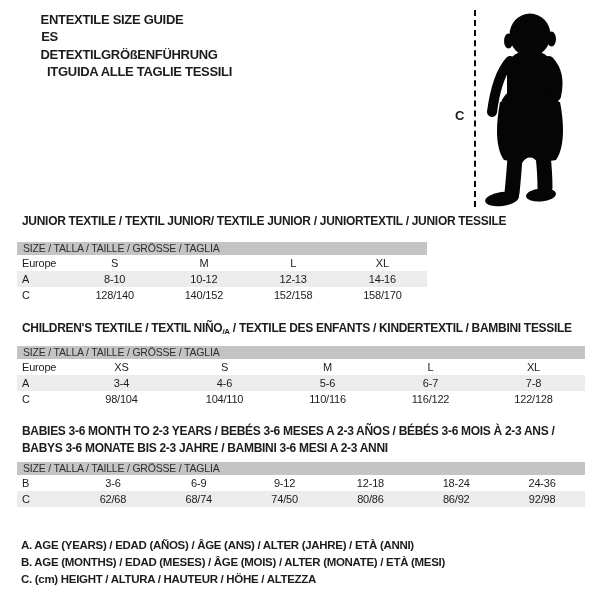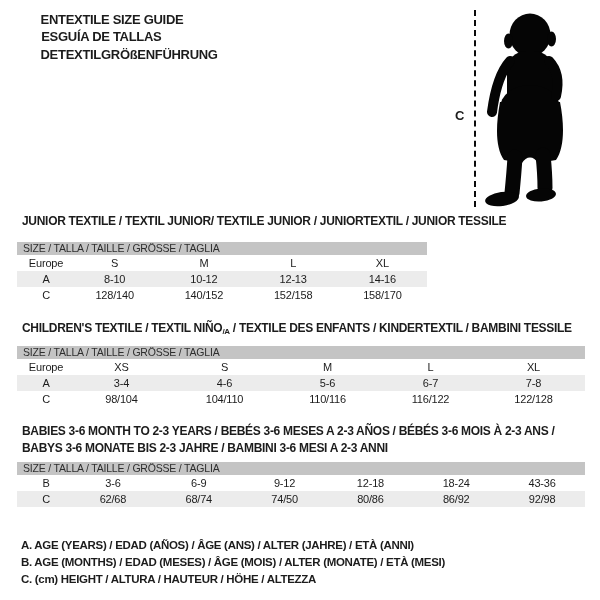--- a/index.html
+++ b/index.html
@@ -27,42 +27,45 @@
   .tbl-wrap { background:#fff; }
   .size-bar {
     background:#c4c4c4; color:#2e2e2e; height:13px; line-height:13px;
     font-size:10.5px; letter-spacing:-0.2px; padding-left:6px; font-weight:normal;
   }
   table { width:100%; border-collapse:collapse; table-layout:fixed; }
   td {
     height:16px; padding:0; text-align:center; font-size:11px;
     letter-spacing:-0.2px; white-space:nowrap; overflow:hidden;
   }
-  td.lbl { text-align:center; padding-left:5px;margin-top:8px; }
+  td.lbl { text-align:left; padding-left:5px;margin-top:8px; }
   tr.alt { background:#ececec; }
   col.label-col { width:53px; }
 
   
   .legend { left:21px; top:537px; font-weight:bold; font-size:11.5px; line-height:17px; letter-spacing:-0.3px; }
 </style>
 </head>
 <body>
 
 <div class="abs lang-block">
   <div class="lang-row">
     <span class="lang-code">EN</span>
     <span class="lang-text">TEXTILE SIZE GUIDE</span>
   </div>
   <div class="lang-row">
     <span class="lang-code">ES</span>
-    <span class="lang-text">GUÍA DE TALLAS</span>
   </div>
   <div class="lang-row">
     <span class="lang-code">DE</span>
     <span class="lang-text">TEXTILGRÖßENFÜHRUNG</span>
+  </div>
+  <div class="lang-row">
+    <span class="lang-code">IT</span>
+    <span class="lang-text">GUIDA ALLE TAGLIE TESSILI</span>
   </div>
 </div>
 
 <div class="abs measure-line"></div>
 <div class="abs measure-label">C</div>
 <svg class="abs baby-svg" width="98" height="202" viewBox="0 0 98 202" xmlns="http://www.w3.org/2000/svg">
   <g fill="#050505" stroke="#050505">
     <ellipse cx="50" cy="26" rx="20.5" ry="21.5" stroke="none"></ellipse>
     <ellipse cx="28.5" cy="32" rx="4.5" ry="7.5" stroke="none"></ellipse>
     <ellipse cx="71.5" cy="30" rx="4.5" ry="7.5" stroke="none"></ellipse>
@@ -175,21 +178,21 @@
         <col>
       </colgroup>
     <tbody>
         <tr>
       <td class="lbl">B</td>
       <td>3-6</td>
       <td>6-9</td>
       <td>9-12</td>
       <td>12-18</td>
       <td>18-24</td>
-      <td>43-36</td>
+      <td>24-36</td>
     </tr>
     <tr class="alt">
       <td class="lbl">C</td>
       <td>62/68</td>
       <td>68/74</td>
       <td>74/50</td>
       <td>80/86</td>
       <td>86/92</td>
       <td>92/98</td>
     </tr>

